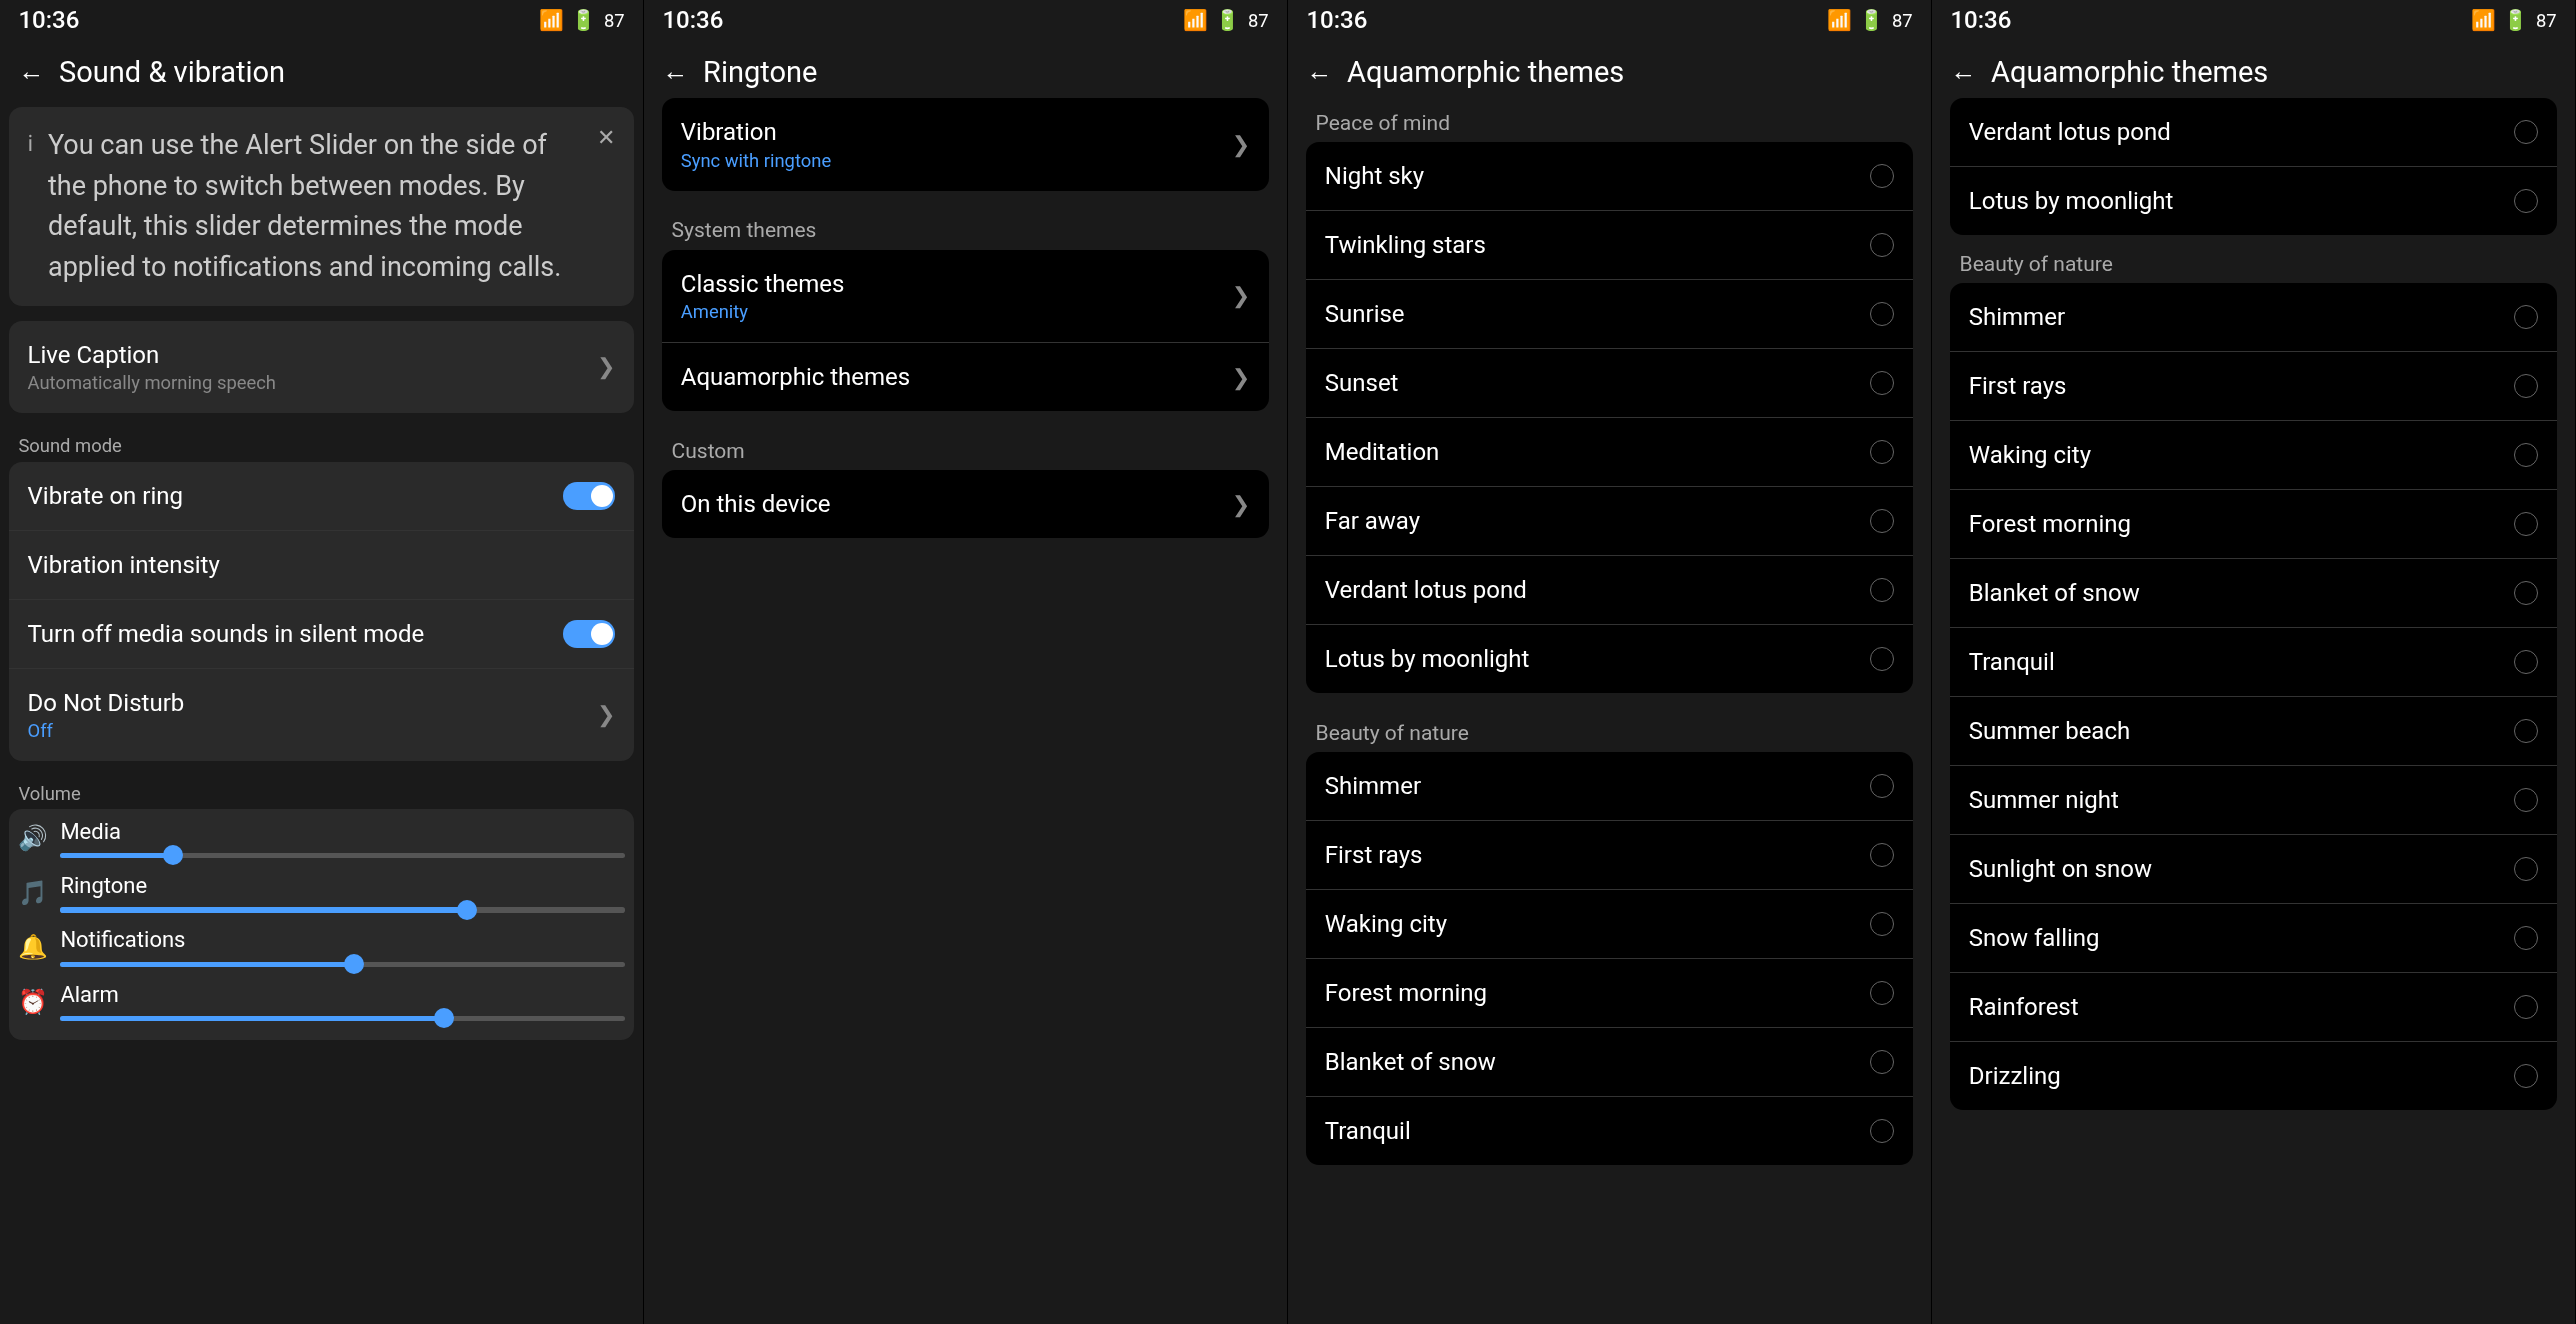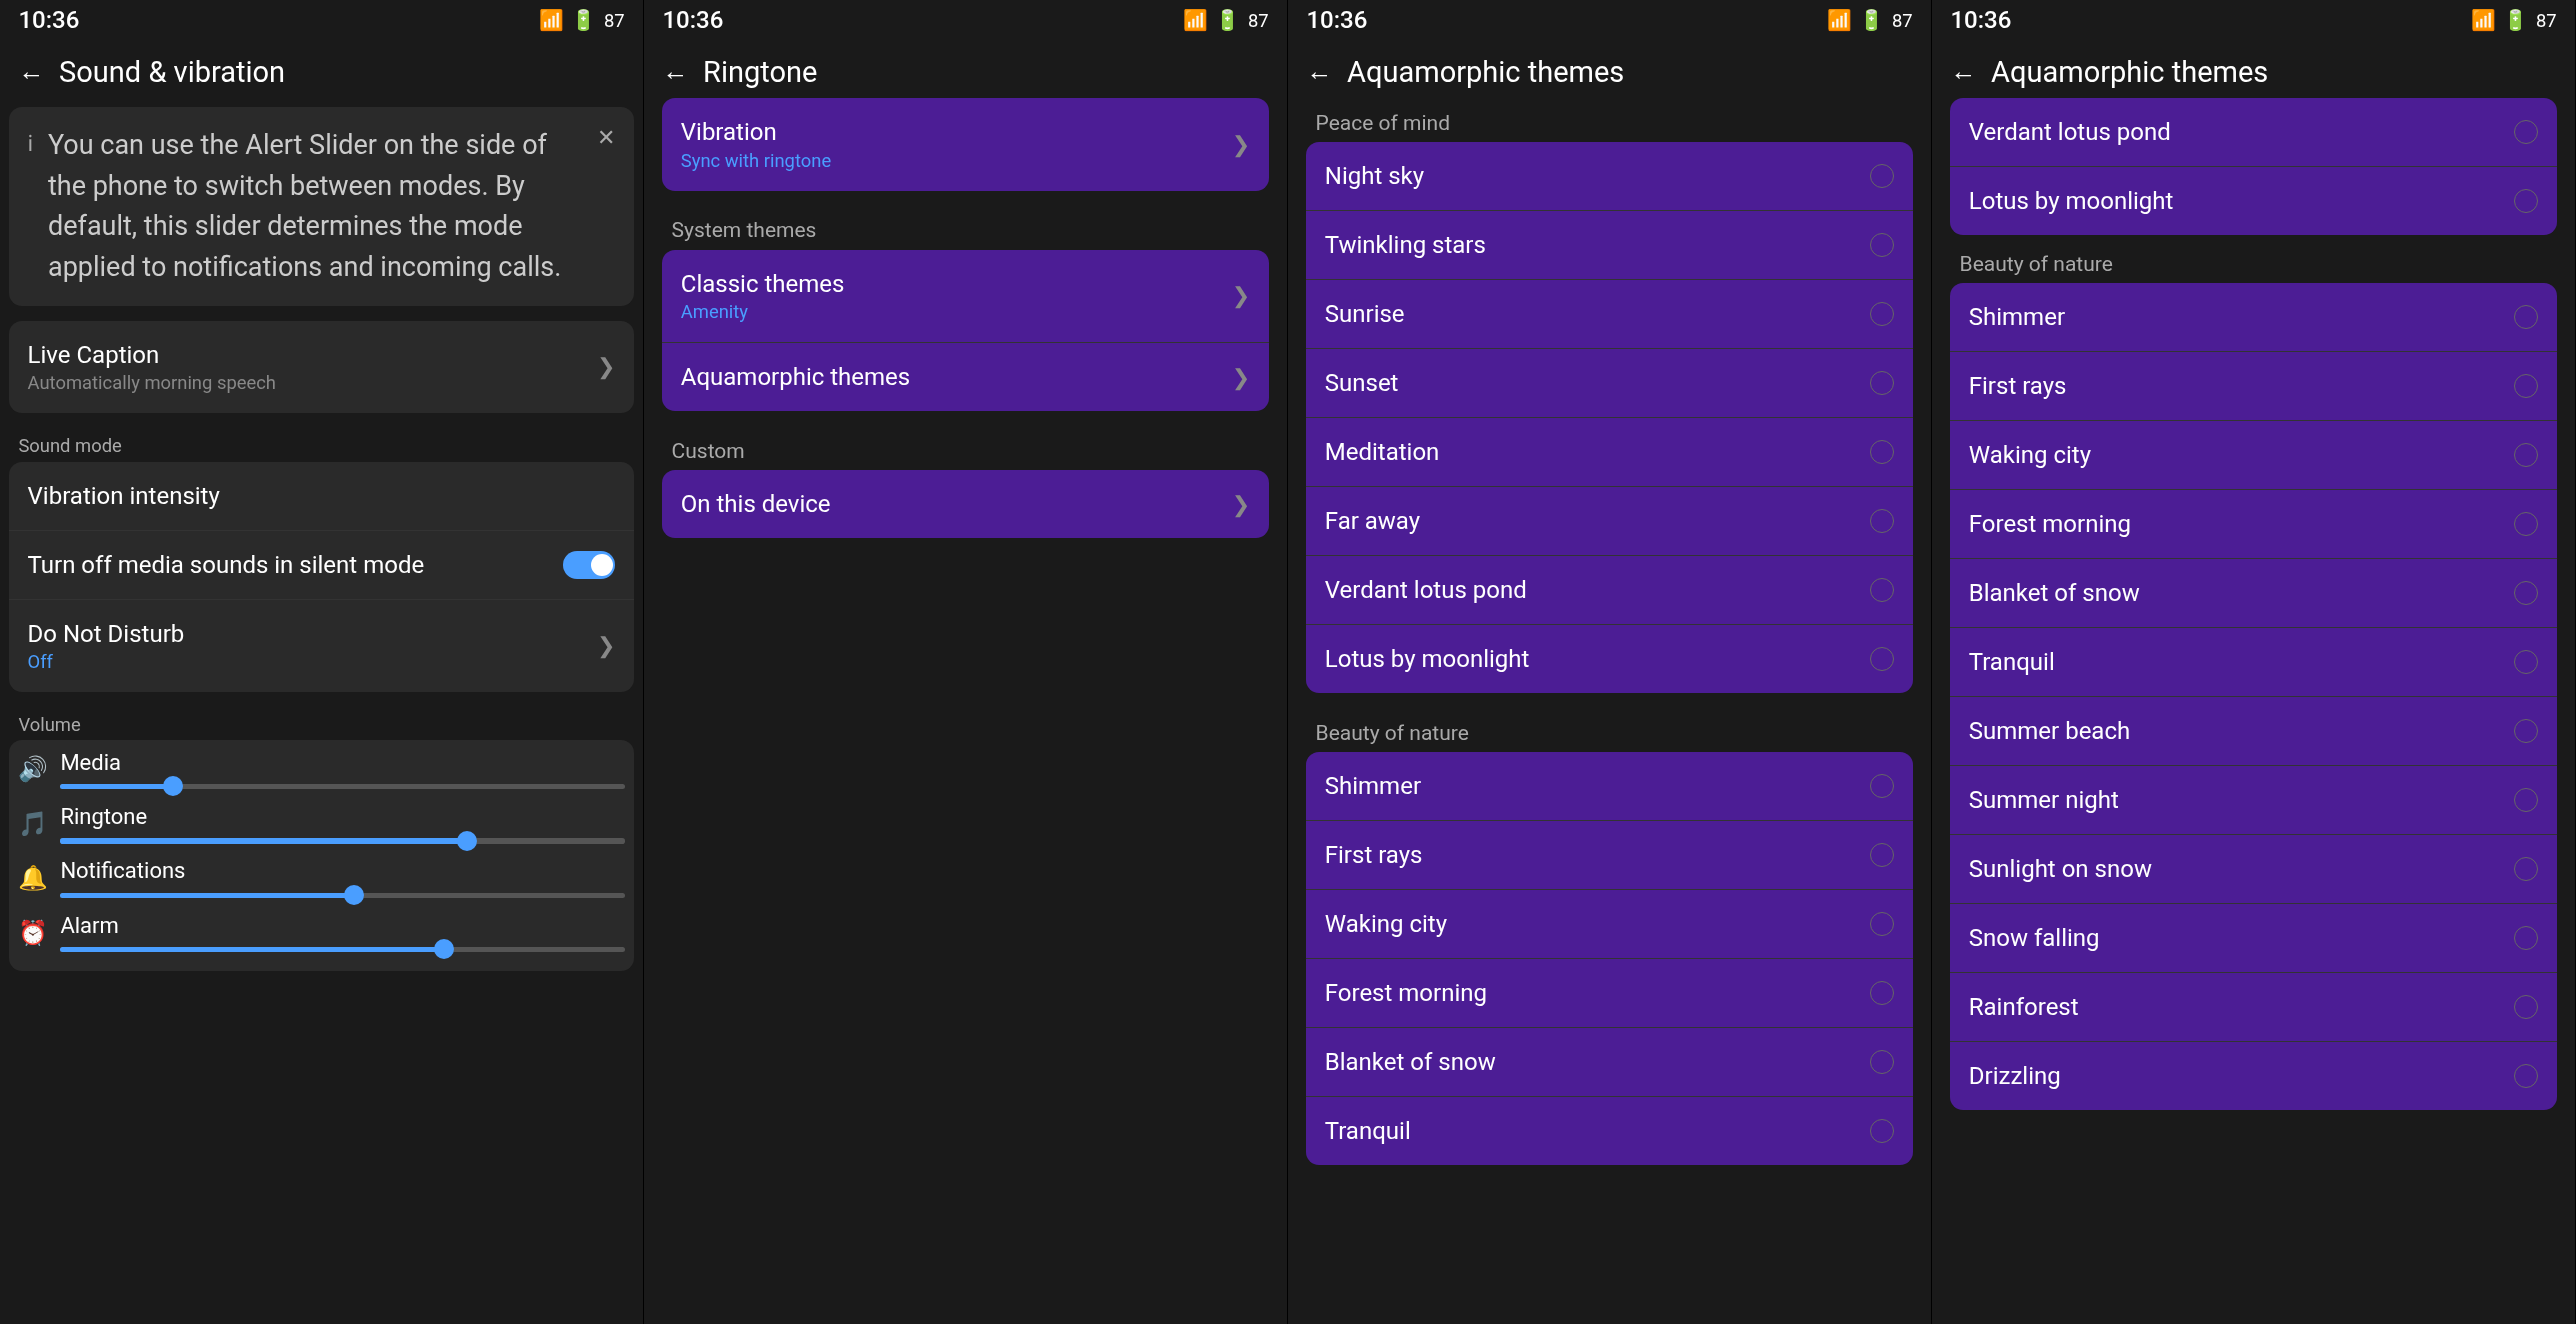--- a/index.html
+++ b/index.html
@@ -191,21 +191,21 @@
       transform: translateX(-50%);
     }
 
     
     .list-section-label {
       color: #aaa;
       font-size: 21px;
       padding: 13px 18.4px 7.4px;
     }
     .list-card {
-      background: #4c1d95;
+      background: #000000;
       border-radius: 13px;
       margin: 0 9.2px 14.7px;
     }
     .list-item {
       display: flex;
       align-items: center;
       padding: 20px 18.4px;
       border-bottom: 0.9px solid #333;
       cursor: pointer;
     }
@@ -260,20 +260,29 @@
               <div class="settings-row-sub-grey">Automatically morning speech</div>
             </div>
             <span class="row-arrow">❯</span>
           </div>
         </div>
         <div class="section-label">Sound mode</div>
         <div class="settings-card">
 
       <div class="settings-row">
         <div class="settings-row-content">
+          <div class="settings-row-title">Vibrate on ring</div>
+
+        </div>
+        <div class="toggle toggle-on">
+              <div class="toggle-knob"></div>
+            </div>
+      </div>
+      <div class="settings-row">
+        <div class="settings-row-content">
           <div class="settings-row-title">Vibration intensity</div>
 
         </div>
 
       </div>
       <div class="settings-row">
         <div class="settings-row-content">
           <div class="settings-row-title">Turn off media sounds in silent mode</div>
 
         </div>

